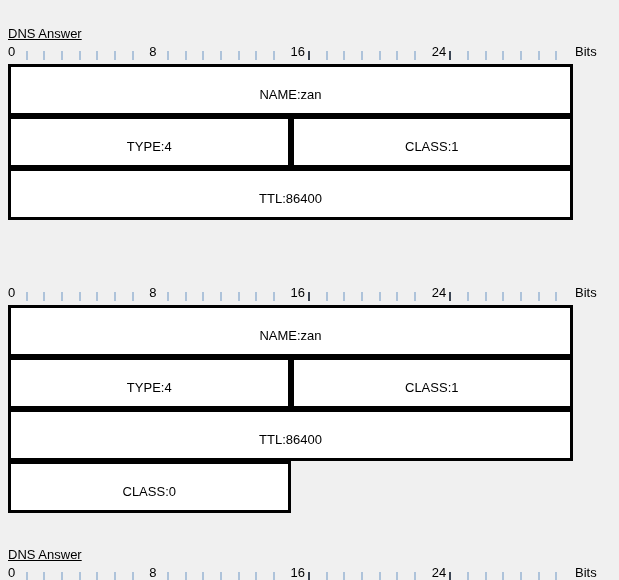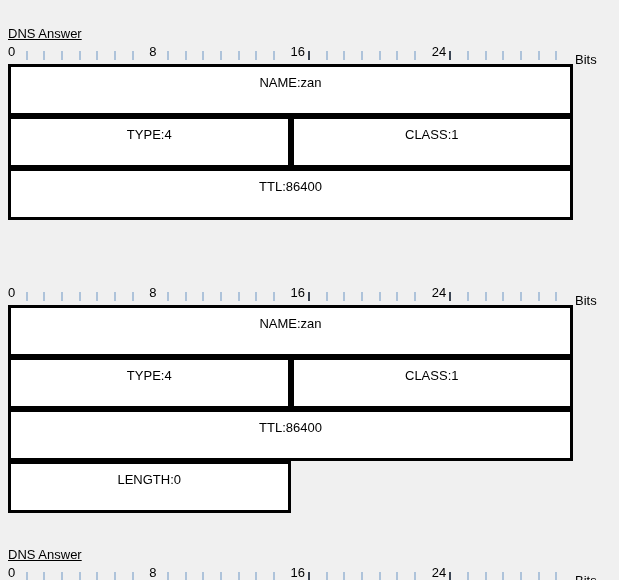--- a/index.html
+++ b/index.html
@@ -2,26 +2,26 @@
 <html style="--background: #f0f0f0; --box-fill: #ffffff; --box-border: #000000; --text: #000000; --tick: #aec3da; --tick-dark: #3c4654; --panel-fill: #fbfbfb; --panel-border: #9e9e9e;"><head>
 <meta charset="utf-8">
 <style>
   html,body{margin:0;padding:0;}
   body{font-family:"Liberation Sans","DejaVu Sans",sans-serif;background:var(--background,#f0f0f0);}
   #canvas{position:relative;width:619px;height:576px;background:var(--background,#f0f0f0);overflow:hidden;margin-top:17px;}
   .section{position:absolute;left:8px;width:603px;}
   .section-label{font-size:13px;line-height:17px;height:19px;color:var(--text,#000);text-decoration:underline;white-space:nowrap;}
   .ruler{position:relative;height:20px;width:100%;}
   .ruler-num{position:absolute;top:0;font-size:13px;line-height:15px;color:var(--text,#000);}
-  .ruler-unit{position:absolute;top:8px;font-size:13px;line-height:15px;color:var(--text,#000);text-align:center;}
+  .ruler-unit{position:absolute;top:0;font-size:13px;line-height:15px;color:var(--text,#000);text-align:center;}
   .tick{position:absolute;top:7px;width:2px;height:9px;background:var(--tick,#aec3da);}
   .tick.dark{background:var(--tick-dark,#3c4654);}
   .rows{width:565px;}
   .prow{display:flex;width:100%;}
-  .fbox{box-sizing:border-box;height:52px;background:var(--box-fill,#fff);border:3px solid var(--box-border,#000);text-align:center;padding-top:6px;overflow:hidden;}
+  .fbox{box-sizing:border-box;height:52px;background:var(--box-fill,#fff);border:3px solid var(--box-border,#000);text-align:center;padding-top:18px;overflow:hidden;}
   .flabel{font-size:13px;color:var(--text,#000);white-space:nowrap;}
   .clipped-panel{position:absolute;left:0;top:565px;width:619px;height:15px;background:var(--panel-fill,#fbfbfb);border-top:1px solid var(--panel-border,#9e9e9e);}
 </style>
 </head>
 <body>
 
 <div id="canvas">
   <div class="clipped-panel"></div>
 <div class="section" style="top: 8px;">
       <div class="section-label">DNS Answer</div>
@@ -114,21 +114,21 @@
           <div class="fbox" style="width: 100%;"><span class="flabel">NAME:zan</span></div>
         </div>
         <div class="prow">
           <div class="fbox" style="width: 50%;"><span class="flabel">TYPE:4</span></div>
           <div class="fbox" style="width: 50%;"><span class="flabel">CLASS:1</span></div>
         </div>
         <div class="prow">
           <div class="fbox" style="width: 100%;"><span class="flabel">TTL:86400</span></div>
         </div>
         <div class="prow">
-          <div class="fbox" style="width: 50%;"><span class="flabel">LENGTH:0</span></div>
+          <div class="fbox" style="width: 50%;"><span class="flabel">CLASS:0</span></div>
         </div>
       </div>
     </div>
     <div class="section" style="top: 529px;">
       <div class="section-label">DNS Answer</div>
       <div class="ruler">
         <span class="ruler-num" style="left: 0px;">0</span>
         <span class="ruler-num" style="left: 141.25px;">8</span>
         <span class="ruler-num" style="left: 282.5px;">16</span>
         <span class="ruler-num" style="left: 423.75px;">24</span>

